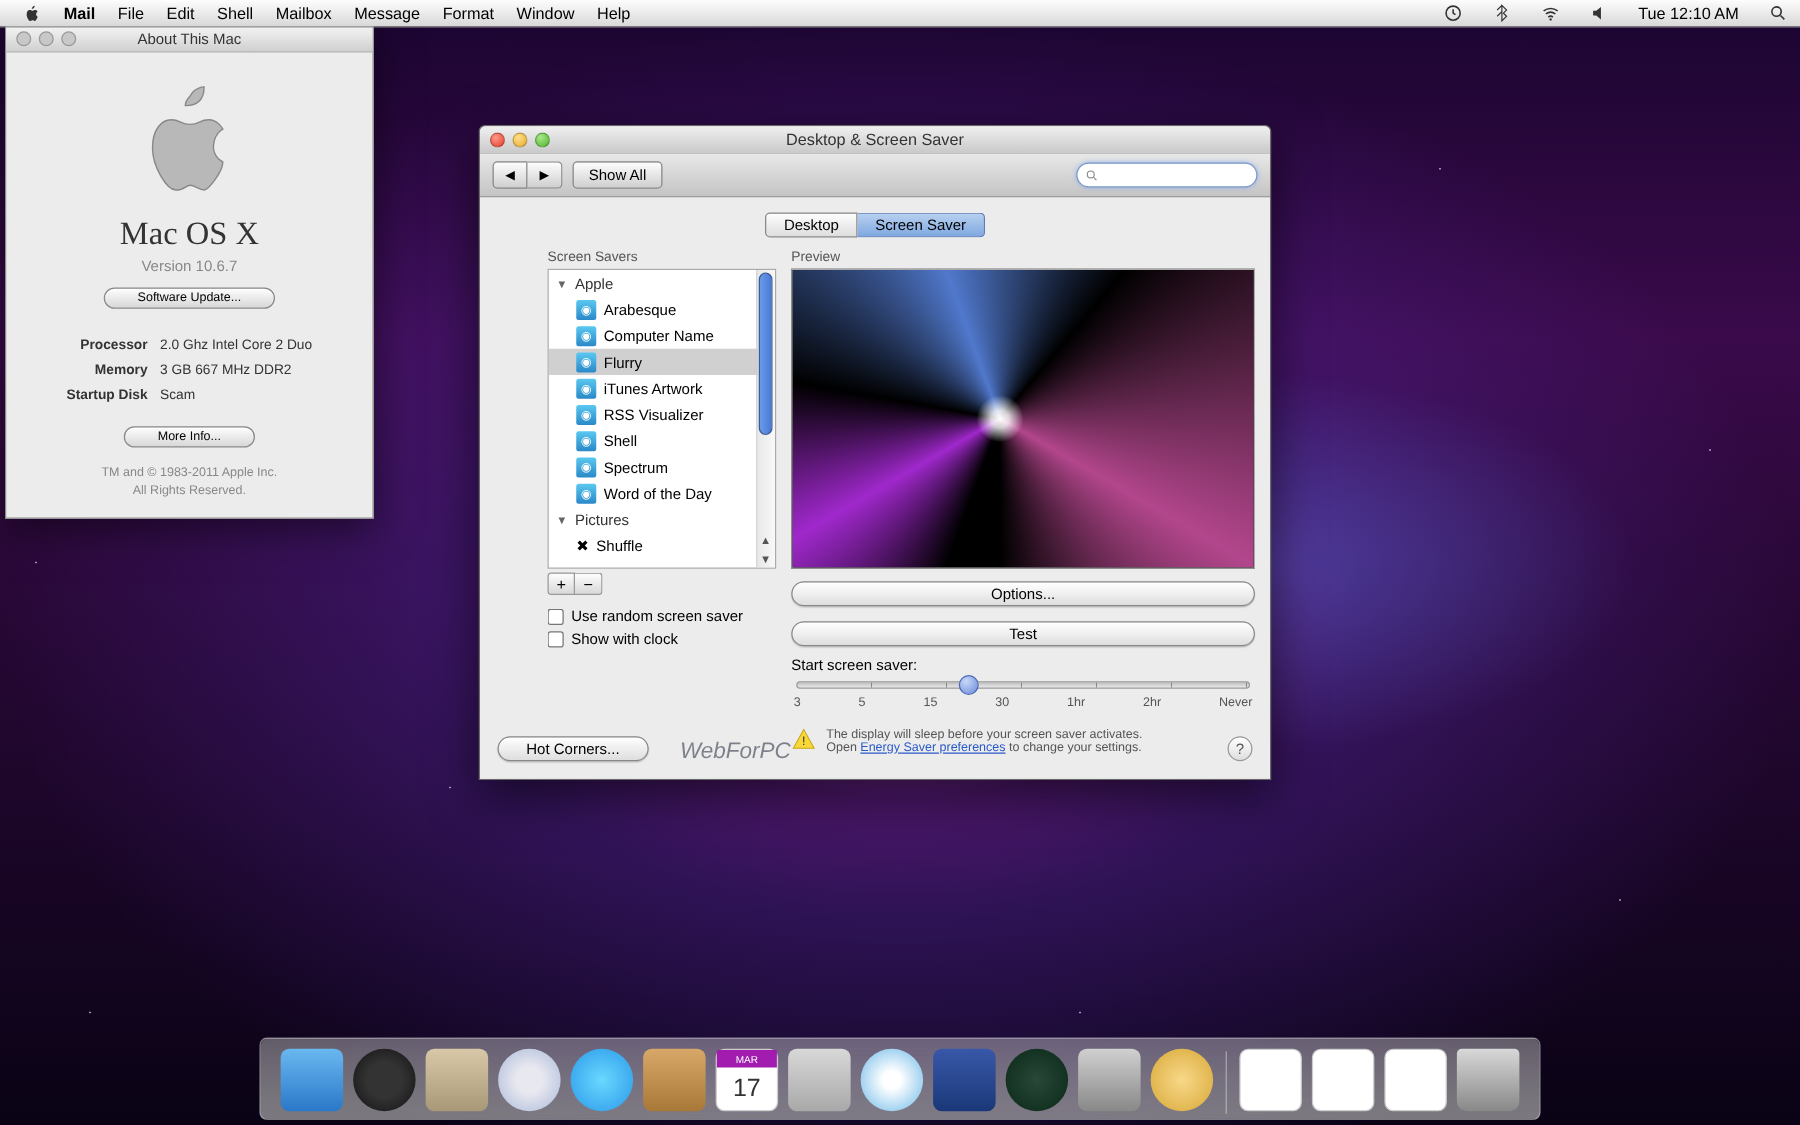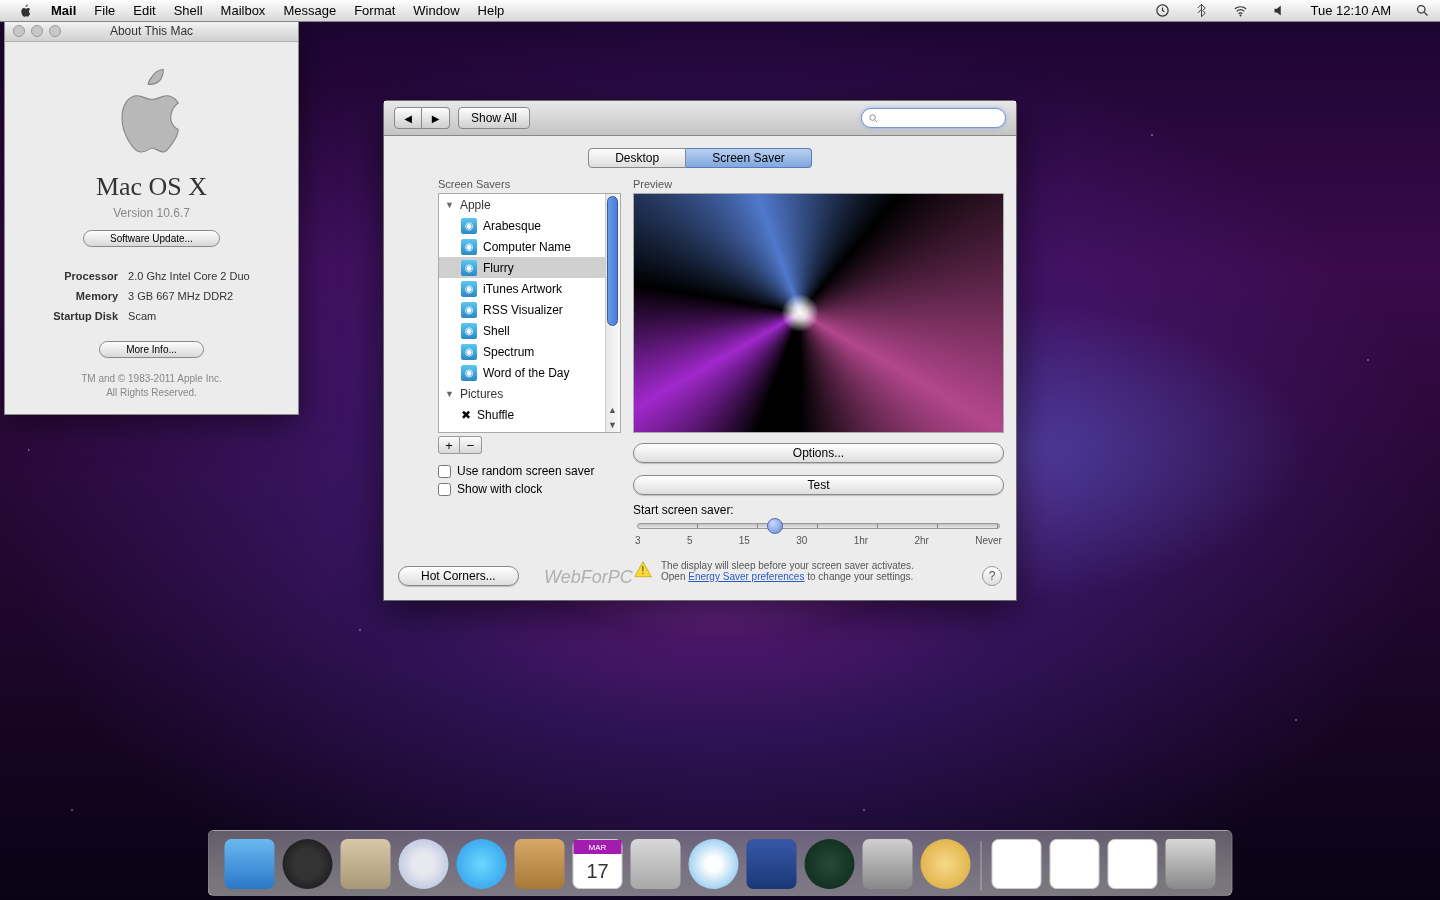--- a/index.html
+++ b/index.html
@@ -97,21 +97,21 @@
 .navseg { display:flex; }
 .navseg button { width:28px; height:22px; background:linear-gradient(#fdfdfd,#cfcfcf); border:1px solid #888; font-size:10px; display:flex; align-items:center; justify-content:center; }
 .navseg button:first-child { border-radius:4px 0 0 4px; }
 .navseg button:last-child { border-radius:0 4px 4px 0; border-left:none; }
 .showall { height:22px; padding:0 12px; background:linear-gradient(#fdfdfd,#cfcfcf); border:1px solid #888; border-radius:4px; font-size:12px; }
 .prefs-search { margin-left:auto; width:145px; height:20px; border:1px solid #7a97c7; border-radius:10px; background:#fff; display:flex; align-items:center; padding:0 6px; box-shadow: 0 0 4px rgba(100,150,255,0.6); }
 .prefs-search svg { width:11px; height:11px; margin-right:3px; fill:#888; }
 
 .prefs-body { padding: 12px 12px 18px; background:#ececec; }
 .tabseg { display:flex; justify-content:center; margin-bottom:10px; }
-.tabseg .tab { padding:2px 26px; font-size:12px; background:linear-gradient(#fdfdfd,#dedede); border:1px solid #888; }
+.tabseg .tab { padding:2px 14px; font-size:12px; background:linear-gradient(#fdfdfd,#dedede); border:1px solid #888; }
 .tabseg .tab:first-child { border-radius:4px 0 0 4px; }
 .tabseg .tab:last-child { border-radius:0 4px 4px 0; border-left:none; }
 .tabseg .tab.active { background:linear-gradient(#b8d0f0,#7fa8e0); border-color:#5a7cb8; }
 
 .panel-cols { display:flex; gap:12px; }
 .col-left { flex: 0 0 225px; padding-left: 42px; }
 .col-right { flex: 1; }
 .col-label { font-size:11px; color:#555; margin-bottom:3px; }
 
 .ss-list {
@@ -289,20 +289,28 @@
       </table>
     <button class="pill-btn" style="margin-top:14px">More Info...</button>
     <div class="copyright">
       <div>TM and © 1983-2011 Apple Inc.</div>
       <div>All Rights Reserved.</div>
     </div>
   </div>
 </div>
 
 <div class="prefs-window">
+  <div class="titlebar">
+    <div class="traffic">
+      <div class="tl red"></div>
+      <div class="tl yel"></div>
+      <div class="tl grn"></div>
+    </div>
+    <div class="title">Desktop &amp; Screen Saver</div>
+  </div>
   <div class="prefs-toolbar">
     <div class="navseg">
       <button>◀</button>
       <button>▶</button>
     </div>
     <button class="showall">Show All</button>
     <div class="prefs-search">
       <svg viewBox="0 0 24 24">
           <circle cx="10" cy="10" r="6" fill="none" stroke="#888" stroke-width="2"></circle>
           <path d="M15 15l5 5" stroke="#888" stroke-width="2"></path>
@@ -419,21 +427,21 @@
           <div>
             <div>The display will sleep before your screen saver activates.</div>
             <div><span>Open </span><a>Energy Saver preferences</a><span> to change your settings.</span></div>
           </div>
         </div>
       </div>
     </div>
 
     <button class="aqua-btn hotcorners">Hot Corners...</button>
     <div class="help-btn">?</div>
-    <div style="position:absolute; left:160px; bottom:12px; color:#737373; font-size:18px; opacity:0.5; font-style:italic;">WebForPC</div>
+    <div style="position:absolute; left:160px; bottom:12px; color:#0f172a; font-size:18px; opacity:0.5; font-style:italic;">WebForPC</div>
   </div>
 </div>
 
 <div class="dock">
   <div class="dock-item">
       <div class="di di-finder"></div>
     </div>
   <div class="dock-item">
       <div class="di di-dash"></div>
     </div>

